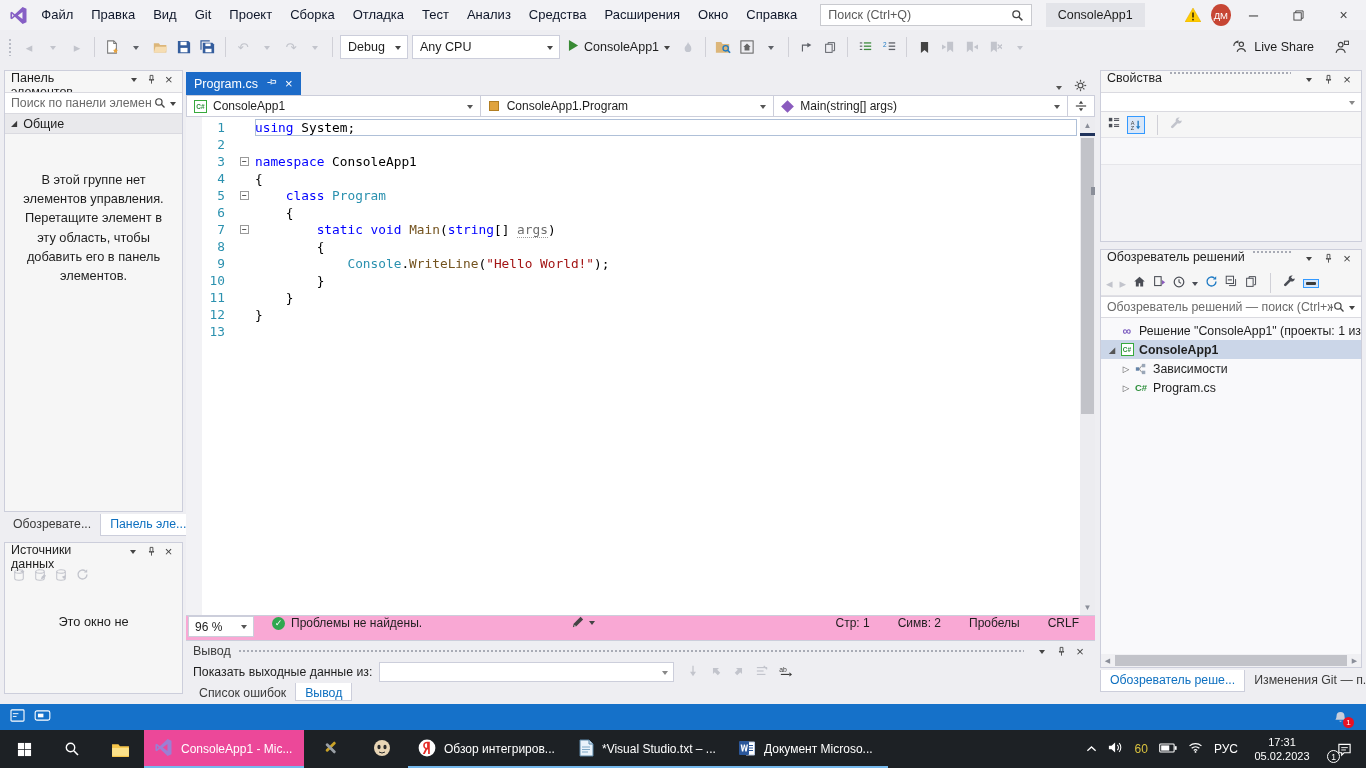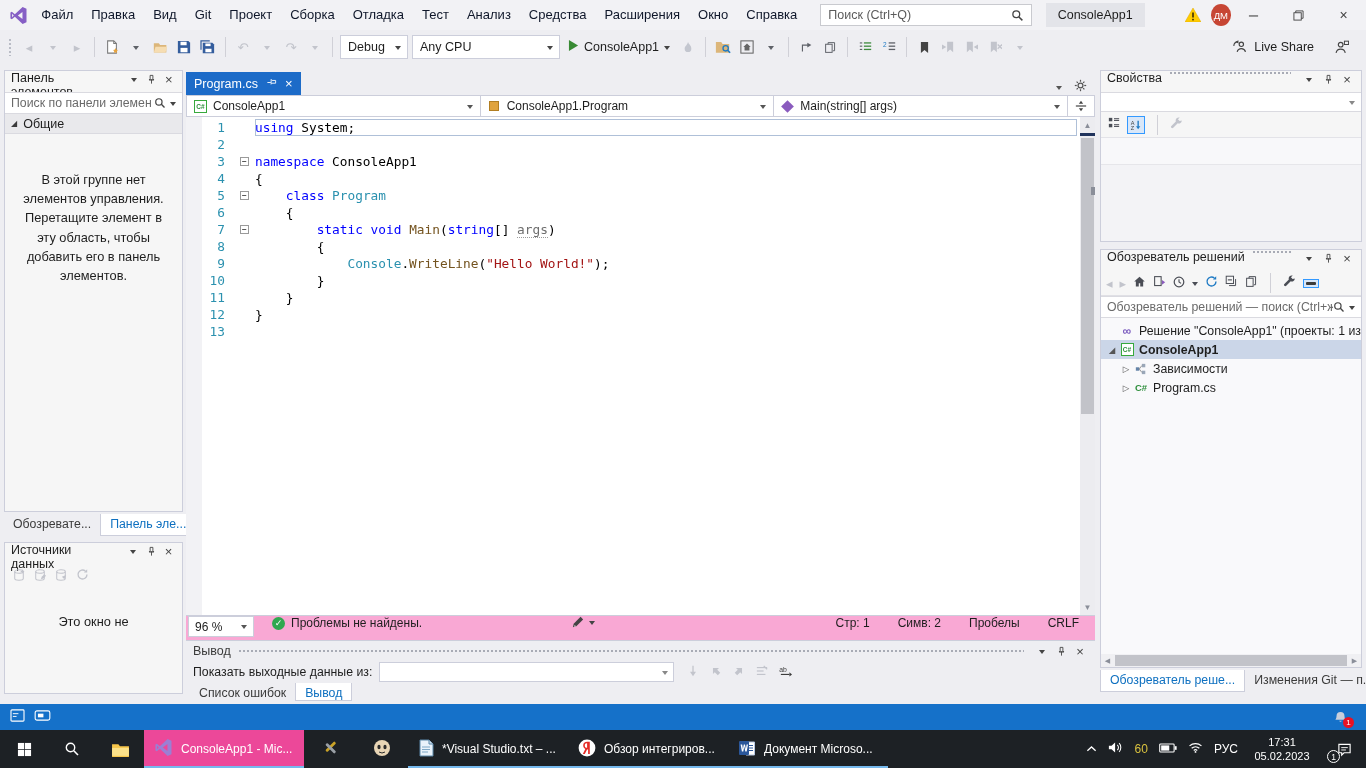--- a/index.html
+++ b/index.html
@@ -884,38 +884,38 @@
         </div>
         <div class="tkapp iconic">
           <span><svg viewBox="0 0 18 18" width="18" height="18">
               <circle cx="9" cy="9" r="8" fill="#E8D5B5"></circle>
               <ellipse cx="6" cy="8" rx="1.6" ry="2.2" fill="#2b2b2b"></ellipse>
               <ellipse cx="12" cy="8" rx="1.6" ry="2.2" fill="#2b2b2b"></ellipse>
               <path d="M6 13q3 2 6 0" stroke="#2b2b2b" fill="none"></path>
             </svg></span>
         </div>
         <div class="tkapp">
+          <span><svg viewBox="0 0 18 18" width="18" height="18">
+              <circle cx="9" cy="9" r="8.4" fill="#fff"></circle>
+              <path fill="#E52D27" d="M10.8 2.8H9.2C6.7 2.8 5.2 4.2 5.2 6.4c0 1.6.7 2.6 2.1 3.5L4.8 15h2l2.3-4.6h1V15h1.7V2.8zm-1.7 6h-.6C7.3 8.8 6.8 8 6.8 6.6c0-1.5.7-2.3 2-2.3h.3z"></path>
+            </svg></span>
+          <span>Обзор интегриров...</span>
+          <div class="underline"></div>
+        </div>
+        <div class="tkapp">
           <span><svg viewBox="0 0 16 18" width="16" height="18">
               <path d="M2 1h9l4 4v12H2z" fill="#EAF3FB" stroke="#5B87A8"></path>
               <path d="M11 1v4h4" fill="#CFE0EE" stroke="#5B87A8"></path>
               <g stroke="#7FA8C6">
                 <line x1="4" y1="8" x2="12" y2="8"></line>
                 <line x1="4" y1="10.5" x2="12" y2="10.5"></line>
                 <line x1="4" y1="13" x2="10" y2="13"></line>
               </g>
             </svg></span>
           <span>*Visual Studio.txt – ...</span>
-          <div class="underline"></div>
-        </div>
-        <div class="tkapp">
-          <span><svg viewBox="0 0 18 18" width="18" height="18">
-              <circle cx="9" cy="9" r="8.4" fill="#fff"></circle>
-              <path fill="#E52D27" d="M10.8 2.8H9.2C6.7 2.8 5.2 4.2 5.2 6.4c0 1.6.7 2.6 2.1 3.5L4.8 15h2l2.3-4.6h1V15h1.7V2.8zm-1.7 6h-.6C7.3 8.8 6.8 8 6.8 6.6c0-1.5.7-2.3 2-2.3h.3z"></path>
-            </svg></span>
-          <span>Обзор интегриров...</span>
           <div class="underline"></div>
         </div>
         <div class="tkapp">
           <span><svg viewBox="0 0 18 18" width="18" height="18">
               <path d="M8 3h8.5v13H8" fill="#fff" stroke="#B5C6E0"></path>
               <g stroke="#2B579A">
                 <line x1="11" y1="6.5" x2="15" y2="6.5"></line>
                 <line x1="11" y1="9" x2="15" y2="9"></line>
                 <line x1="11" y1="11.5" x2="15" y2="11.5"></line>
               </g>

